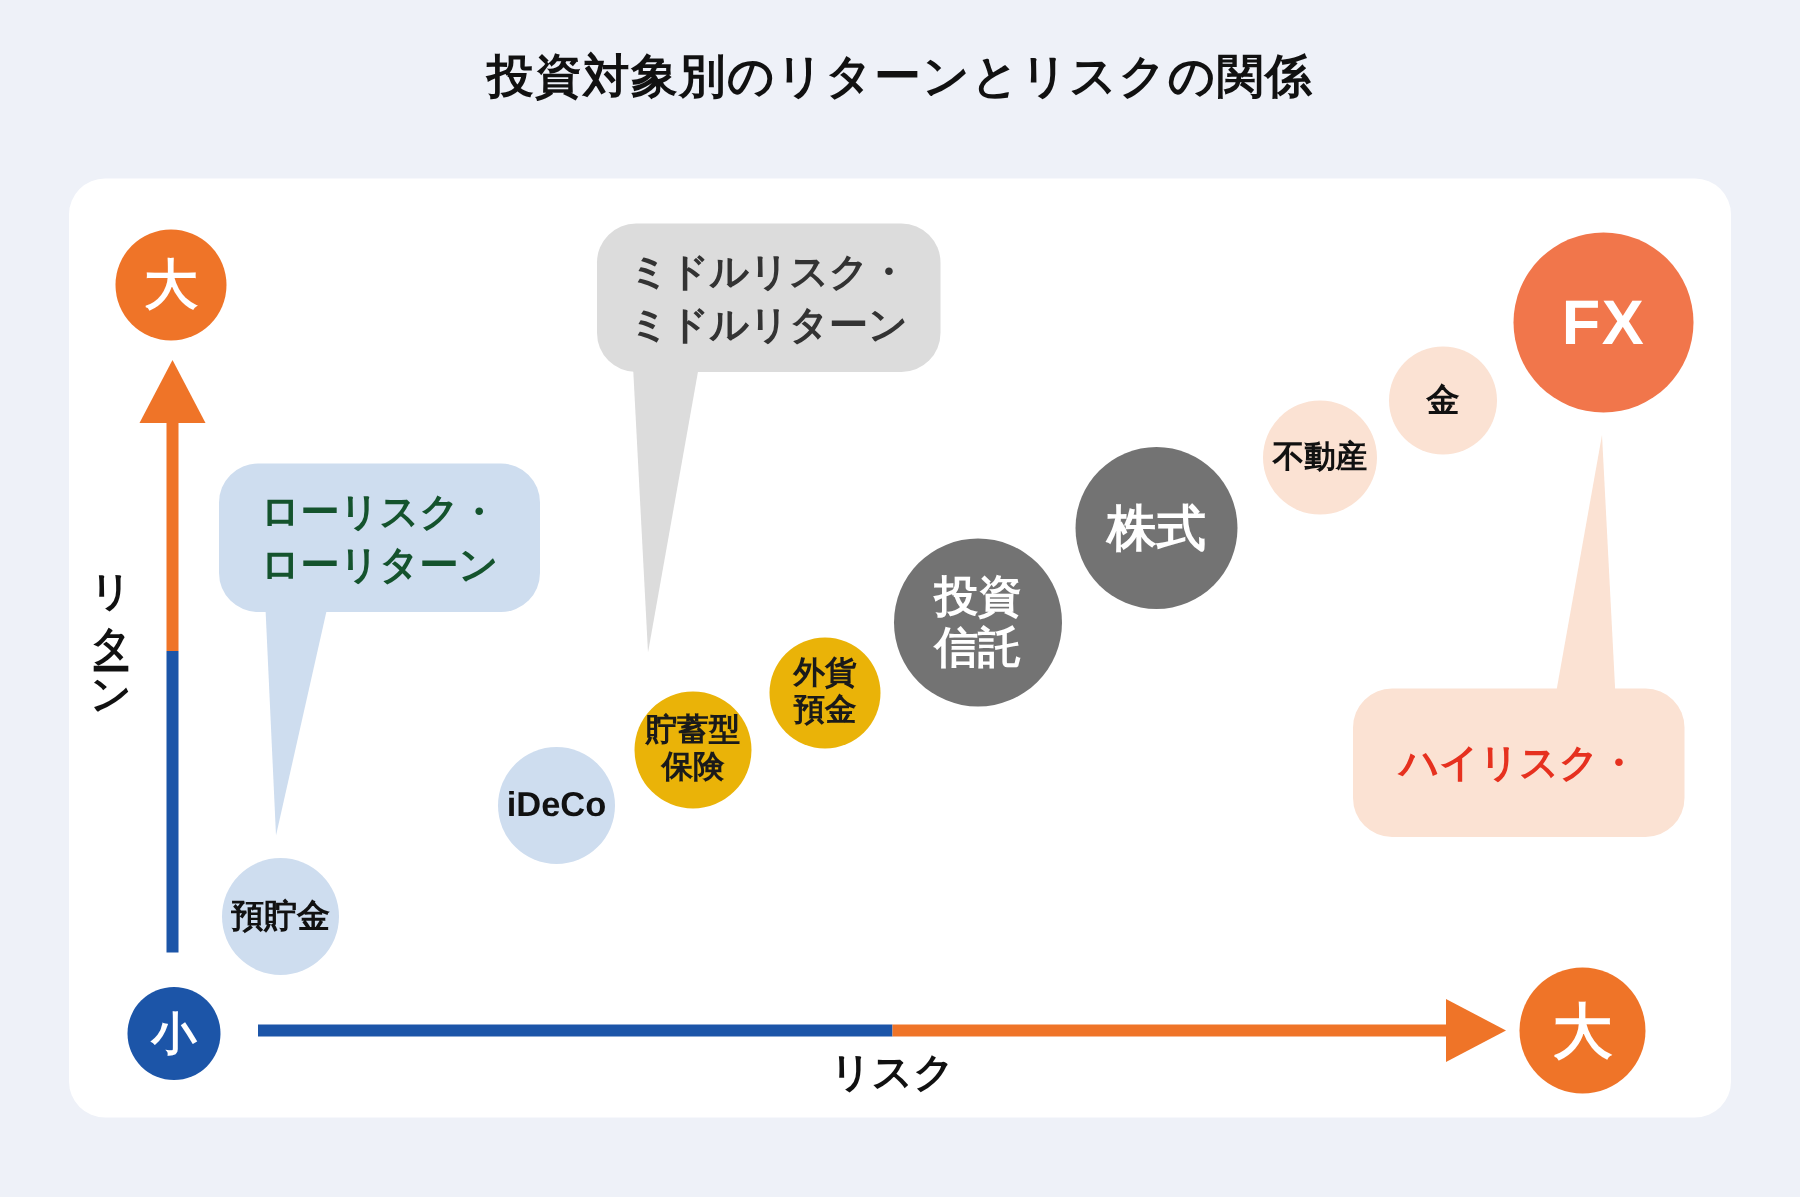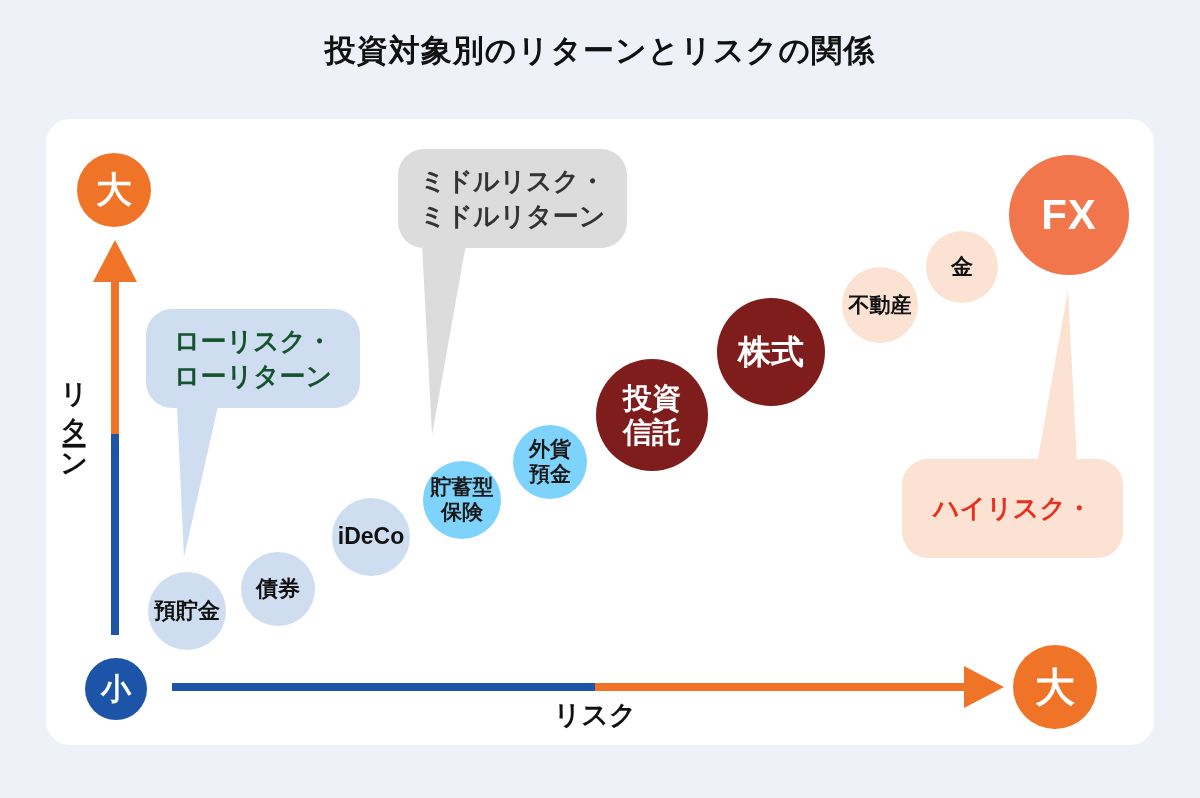--- a/index.html
+++ b/index.html
@@ -45,22 +45,22 @@
   .bb-low{background:#CEDDEF;color:#14532d;}
   .bb-mid{background:#DCDCDC;color:#333333;}
   .bb-high{background:#FBE2D3;color:#E6311F;}
   .item{
     position:absolute;border-radius:50%;
     display:flex;flex-direction:column;align-items:center;justify-content:center;
     font-weight:800;text-align:center;line-height:1.18;
   }
   .item span{display:block;}
   .c-lb{background:#CEDDEF;color:#111;}
-  .c-lg{background:#7dd3fc;color:#1a1a1a;}
-  .c-dg{background:#7f1d1d;color:#FFFFFF;}
+  .c-lg{background:#eab308;color:#1a1a1a;}
+  .c-dg{background:#737373;color:#FFFFFF;}
   .c-pe{background:#FBE2D3;color:#111;}
   .c-or{background:#F1764B;color:#FFFFFF;}
 </style>
 </head>
 <body>
 
 <div class="stage">
 
   <h1 class="title">投資対象別のリターンとリスクの関係</h1>
 
@@ -100,24 +100,20 @@
     <span>ミドルリターン</span>
   </div>
   <div class="bubble bb-high" style="left:902px;top:459px;width:221px;height:99px;">
     <span>ハイリスク・</span>
   </div>
 
   <div class="item c-lb" style="left:148px;top:572px;width:78px;height:78px;font-size:22px;">
     <span>預貯金</span>
     <span></span>
   </div>
-  <div class="item c-lb" style="left:241px;top:552px;width:74px;height:74px;font-size:22px;">
-    <span>債券</span>
-    <span></span>
-  </div>
   <div class="item c-lb" style="left:332px;top:498px;width:78px;height:78px;font-size:23px;">
     <span>iDeCo</span>
     <span></span>
   </div>
   <div class="item c-lg" style="left:423px;top:461px;width:78px;height:78px;font-size:21px;">
     <span>貯蓄型</span>
     <span>保険</span>
   </div>
   <div class="item c-lg" style="left:513px;top:425px;width:74px;height:74px;font-size:21px;">
     <span>外貨</span>

